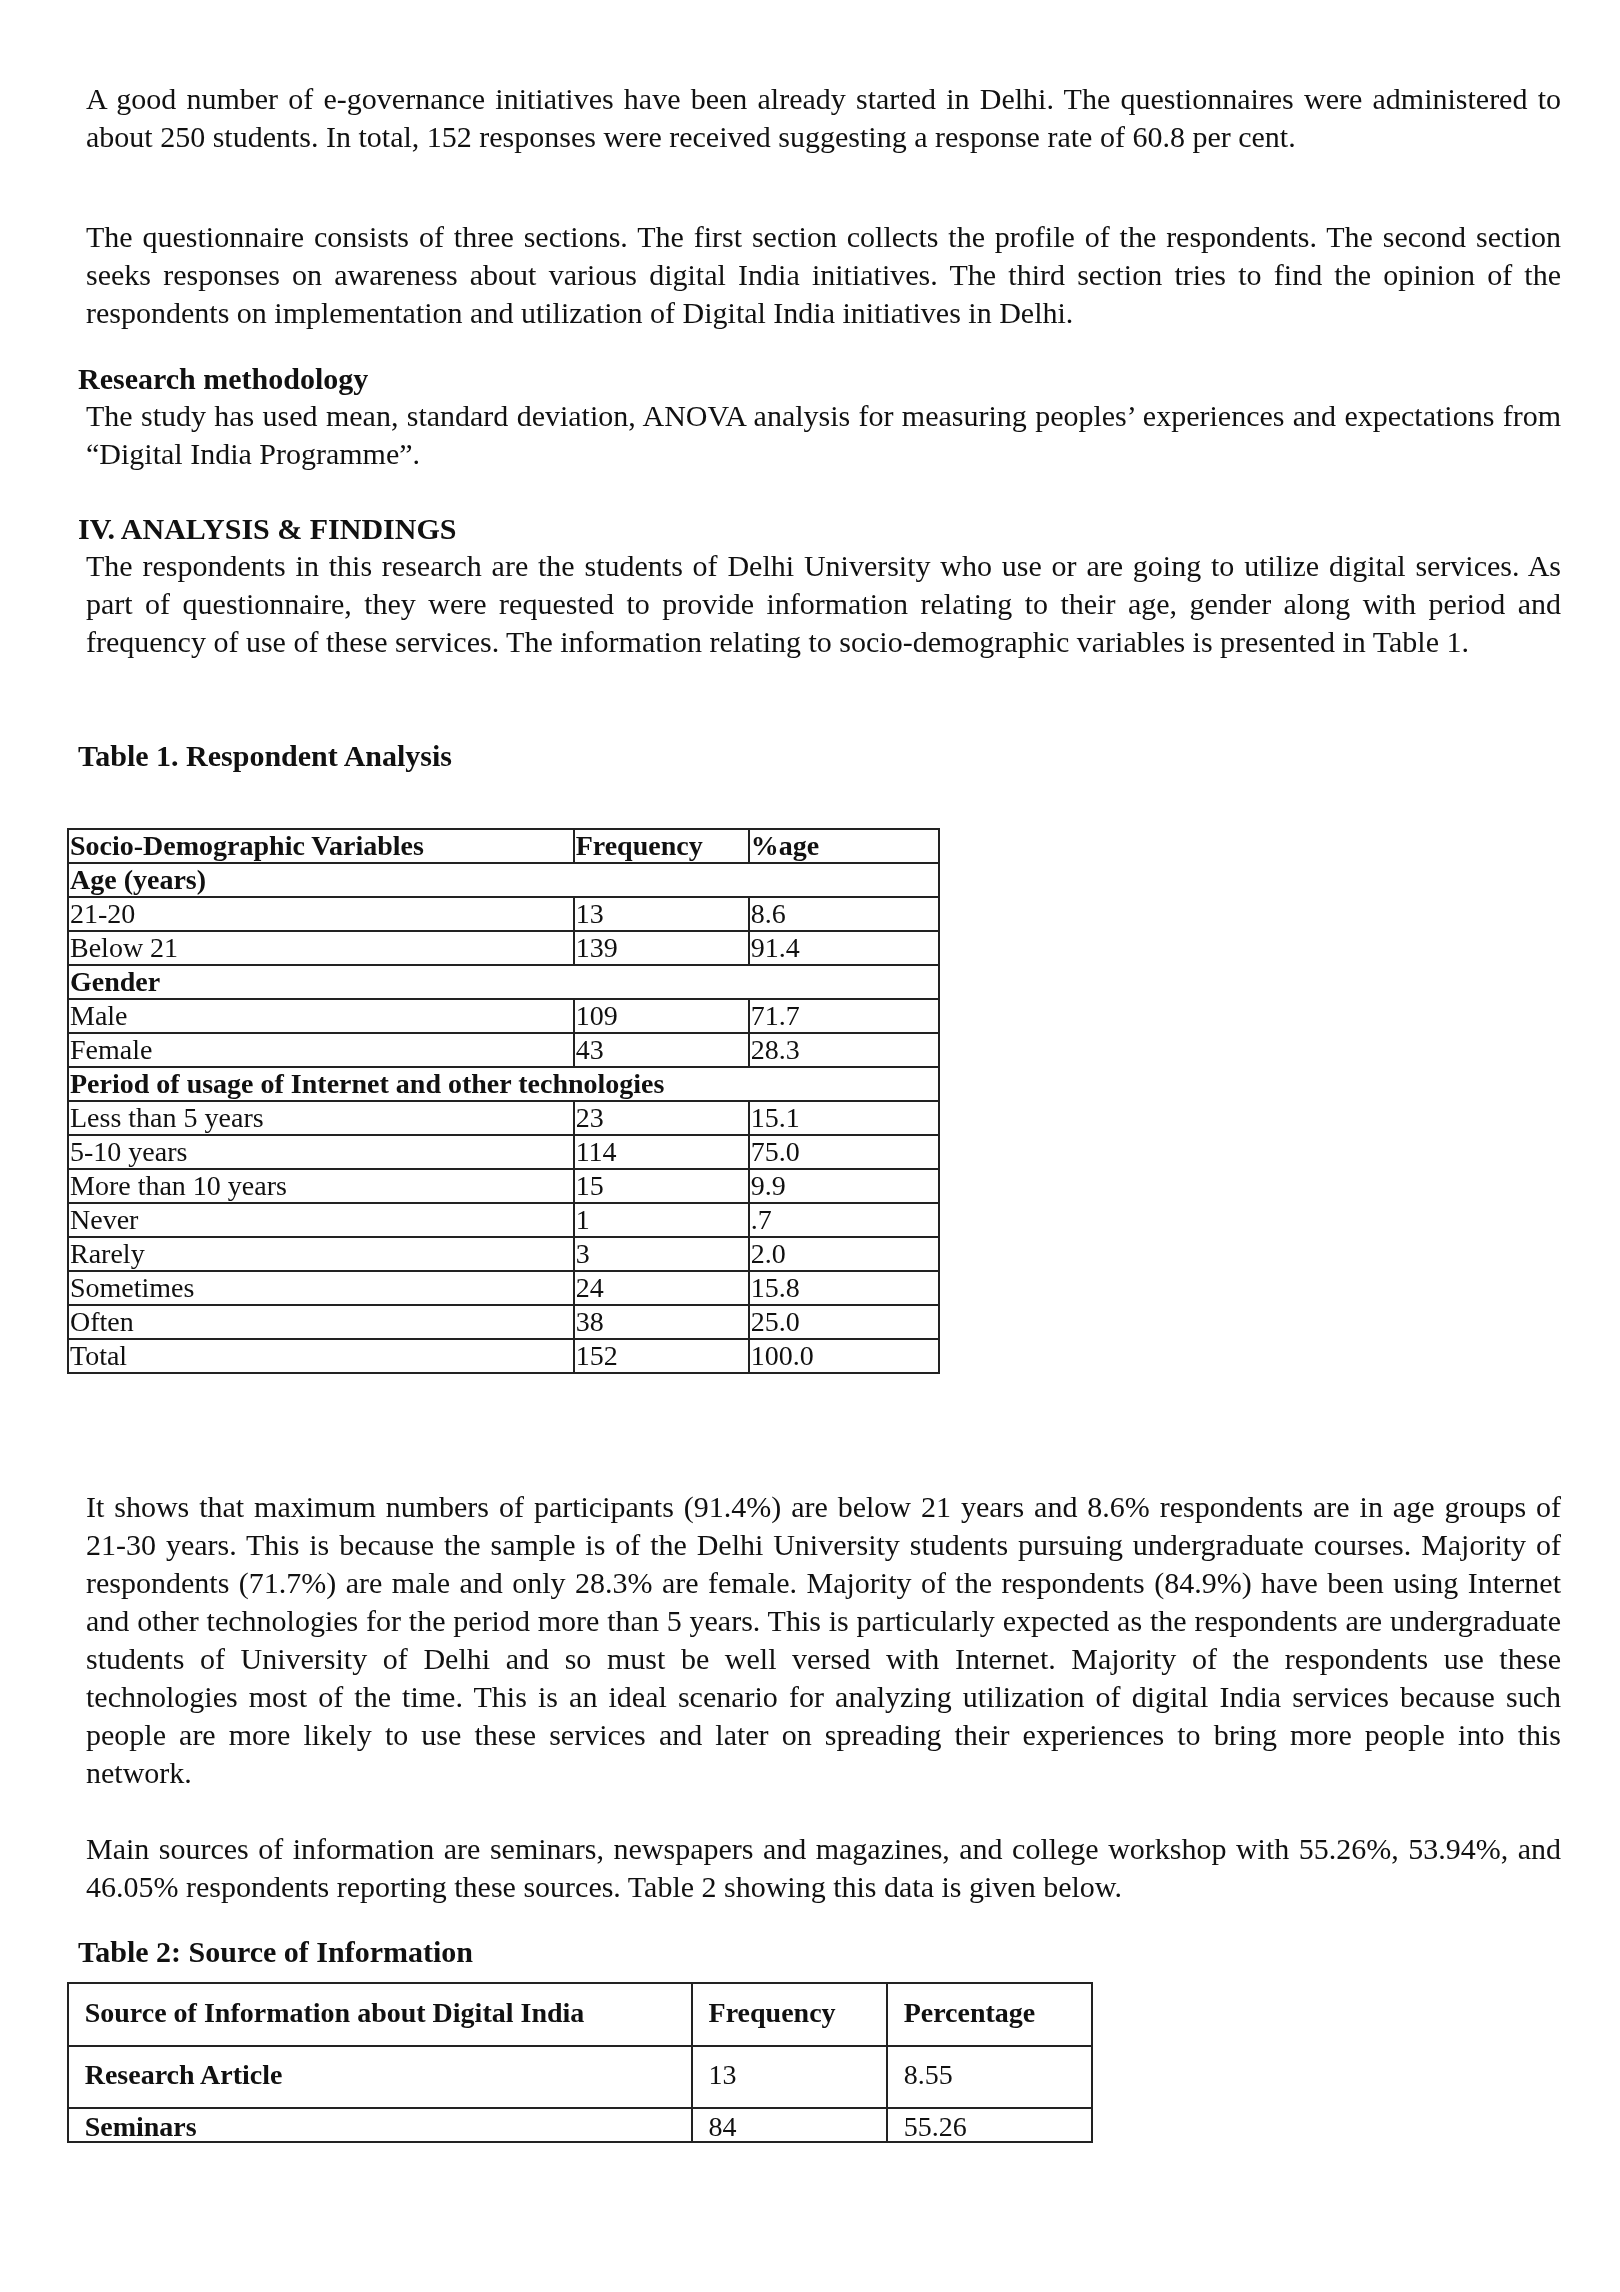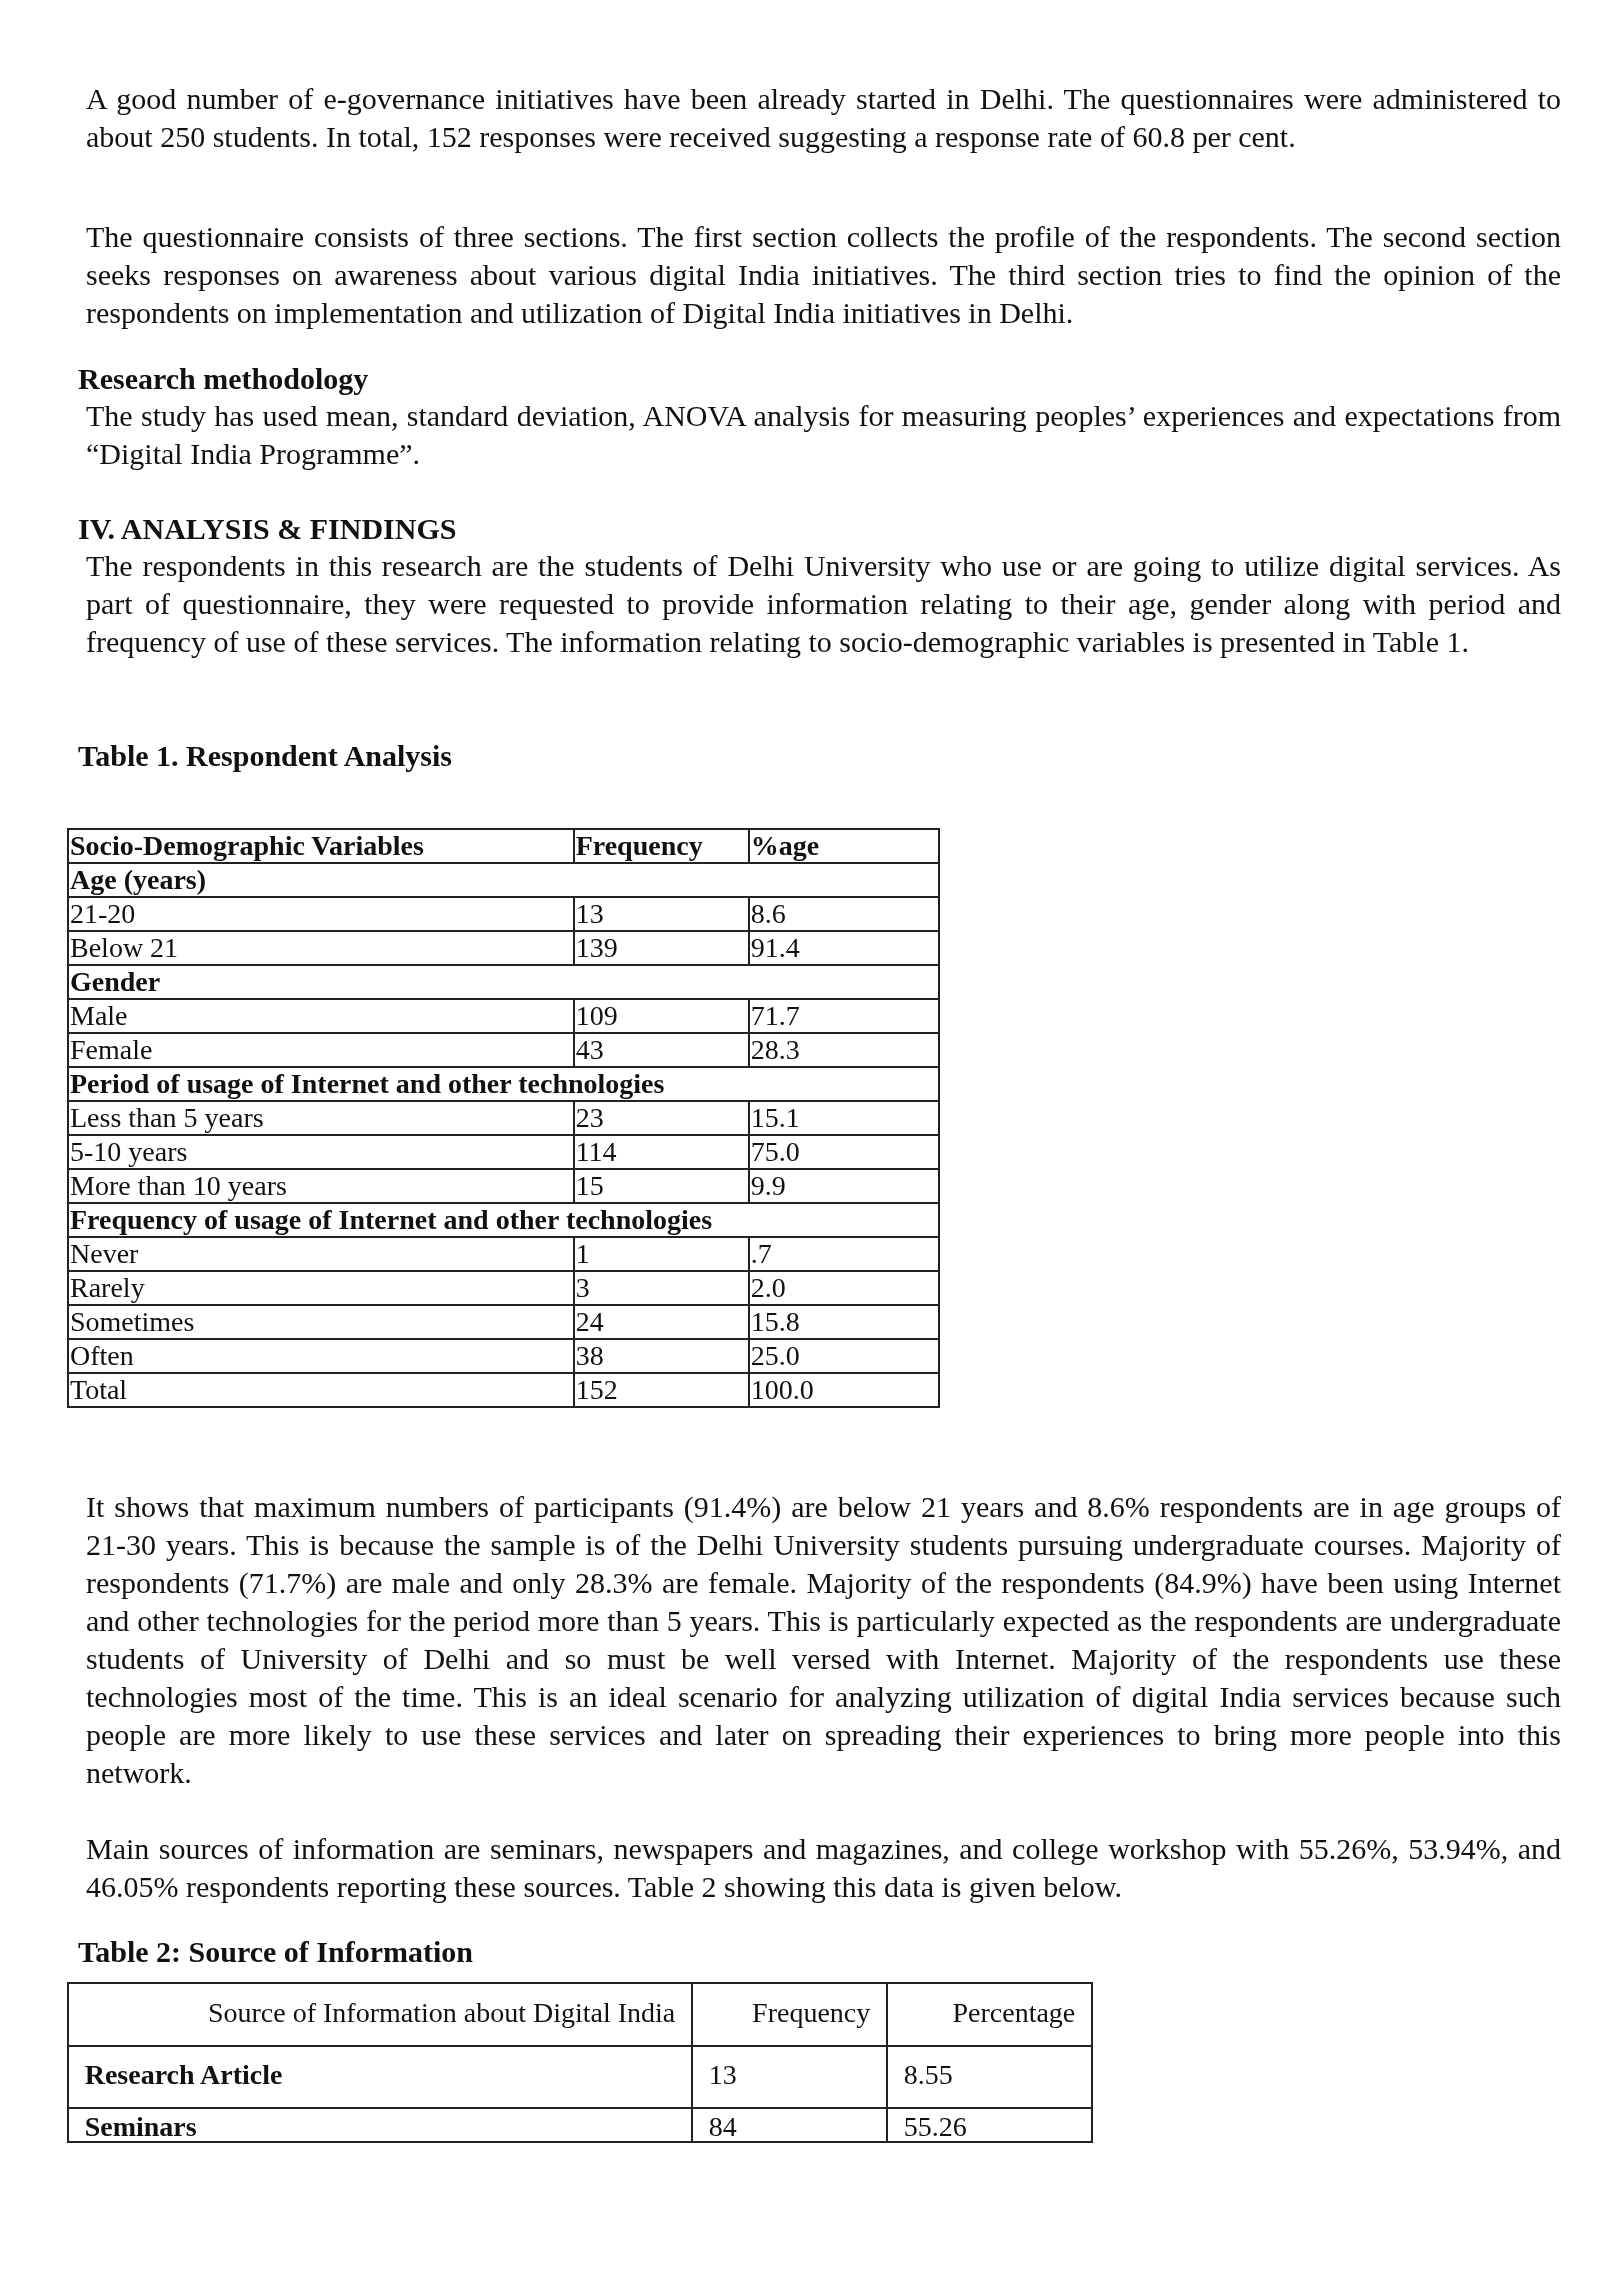--- a/index.html
+++ b/index.html
@@ -35,21 +35,21 @@
     border-collapse: collapse; font-size: 28px;
   }
   table.t2 td {
     border: 2px solid #222; padding: 13.7px 15.7px 0 15.7px; vertical-align: top;
     height: 47px; line-height: 29px;
   }
   table.t2 tr.last td { height: 29px; padding-top: 3px; margin-left: 28px; }
   table.t2 td.c1 { width: 594px; font-weight: bold; }
   table.t2 td.c2 { width: 162px; }
   table.t2 td.c3 { width: 172px; }
-  table.t2 tr.hdr td { font-weight: normal; text-align: right; }
+  table.t2 tr.hdr td { font-weight: bold; }
 </style>
 </head>
 <body>
 
 <div class="page">
   <p class="para" style="top:80px;">A good number of e-governance initiatives have been already started in Delhi. The questionnaires were administered to about 250 students. In total, 152 responses were received suggesting a response rate of 60.8 per cent.</p>
   <p class="para" style="top:218px;">The questionnaire consists of three sections. The first section collects the profile of the respondents. The second section seeks responses on awareness about various digital India initiatives. The third section tries to find the opinion of the respondents on implementation and utilization of Digital India initiatives in Delhi.</p>
   <p class="heading" style="top:360px;">Research methodology</p>
   <p class="para" style="top:397px;">The study has used mean, standard deviation, ANOVA analysis for measuring peoples’ experiences and expectations from “Digital India Programme”.</p>
   <p class="heading" style="top:510px;">IV. ANALYSIS &amp; FINDINGS</p>
@@ -105,23 +105,20 @@
         <td class="c1">5-10 years</td>
         <td class="c2">114</td>
         <td class="c3">75.0</td>
       </tr>
       <tr>
         <td class="c1">More than 10 years</td>
         <td class="c2">15</td>
         <td class="c3">9.9</td>
       </tr>
       <tr>
-        <td colspan="3" class="b">Frequency of usage of Internet and other technologies</td>
-      </tr>
-      <tr>
         <td class="c1">Never</td>
         <td class="c2">1</td>
         <td class="c3">.7</td>
       </tr>
       <tr>
         <td class="c1">Rarely</td>
         <td class="c2">3</td>
         <td class="c3">2.0</td>
       </tr>
       <tr>

